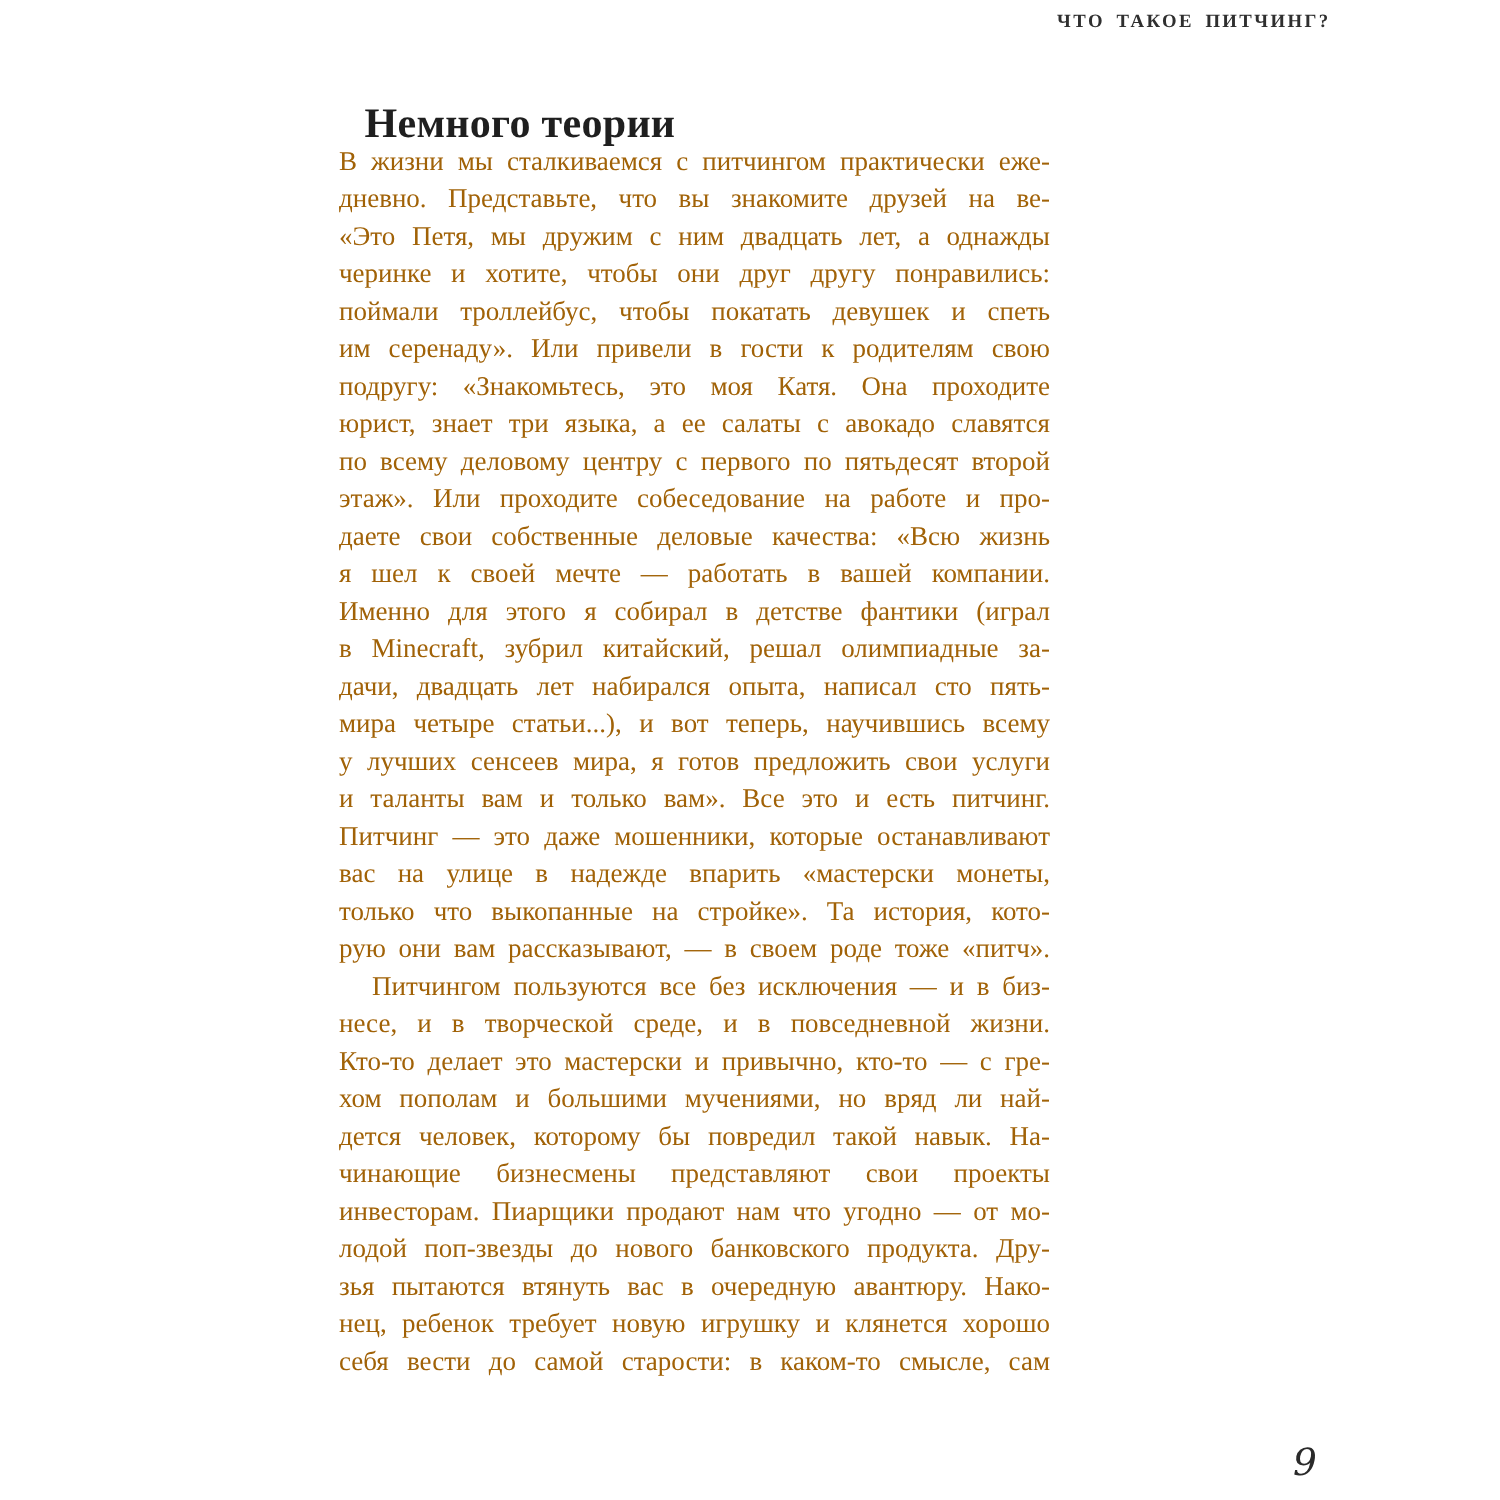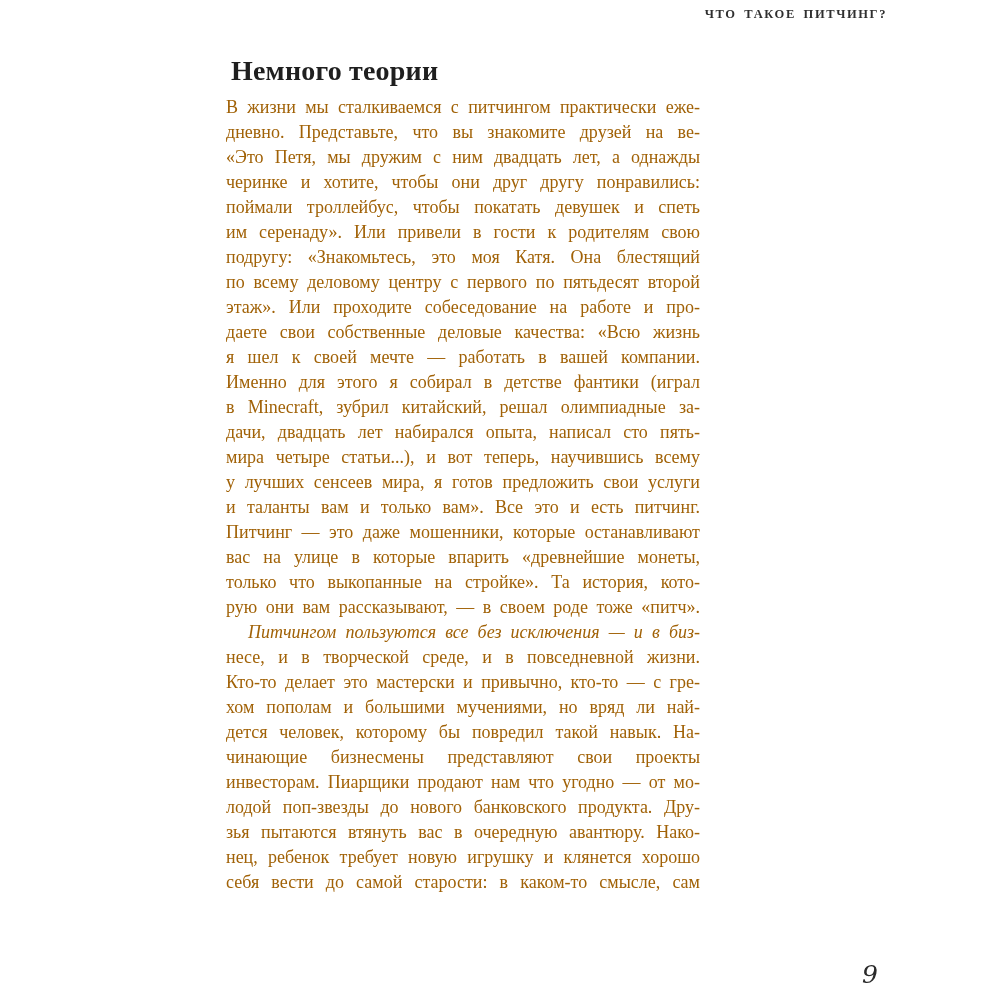--- a/index.html
+++ b/index.html
@@ -28,21 +28,21 @@
     letter-spacing: 1.6px;
     word-spacing: 3px;
     color: #2f2f2f;
     white-space: nowrap;
     text-align: center;
   }
   .section-title {
     position: absolute;
     left: 226px;
     top: 50px;
-    margin: 5px;
+    margin: 17px;
     font-family: "Liberation Serif", serif;
     font-size: 28px;
     font-weight: bold;
     color: #1f1f1f;
     letter-spacing: 0.2px;
     white-space: nowrap;
   }
   .text-block {
     position: absolute;
     left: 226px;
@@ -62,21 +62,20 @@
   }
   
   .line::after {
     content: "";
     display: inline-block;
     width: 100%;
     height: 0;
   }
   .line.indent {
     text-indent: 22px;
-    font-style: italic;
   }
   .page-number {
     position: absolute;
     left: 862px;
     top: 960px;
     font-family: "DejaVu Serif", "Liberation Serif", serif;
     font-style: italic;
     font-size: 25px;
     color: #2a2a2a;
   }
@@ -89,33 +88,34 @@
 
   <h1 class="section-title">Немного теории</h1>
 
   <div class="text-block">
       <div class="line">В жизни мы сталкиваемся с питчингом практически еже-</div>
       <div class="line">дневно. Представьте, что вы знакомите друзей на ве-</div>
       <div class="line">«Это Петя, мы дружим с ним двадцать лет, а однажды</div>
       <div class="line">черинке и хотите, чтобы они друг другу понравились:</div>
       <div class="line">поймали троллейбус, чтобы покатать девушек и спеть</div>
       <div class="line">им серенаду». Или привели в гости к родителям свою</div>
-      <div class="line">подругу: «Знакомьтесь, это моя Катя. Она блестящий</div>
+      <div class="line">подругу: «Знакомьтесь, это моя Катя. Она проходите</div>
+      <div class="line">юрист, знает три языка, а ее салаты с авокадо славятся</div>
       <div class="line">по всему деловому центру с первого по пятьдесят второй</div>
       <div class="line">этаж». Или проходите собеседование на работе и про-</div>
       <div class="line">даете свои собственные деловые качества: «Всю жизнь</div>
       <div class="line">я шел к своей мечте — работать в вашей компании.</div>
       <div class="line">Именно для этого я собирал в детстве фантики (играл</div>
       <div class="line">в Minecraft, зубрил китайский, решал олимпиадные за-</div>
       <div class="line">дачи, двадцать лет набирался опыта, написал сто пять-</div>
       <div class="line">мира четыре статьи...), и вот теперь, научившись всему</div>
       <div class="line">у лучших сенсеев мира, я готов предложить свои услуги</div>
       <div class="line">и таланты вам и только вам». Все это и есть питчинг.</div>
       <div class="line">Питчинг — это даже мошенники, которые останавливают</div>
-      <div class="line">вас на улице в которые впарить «древнейшие монеты,</div>
+      <div class="line">вас на улице в надежде впарить «мастерски монеты,</div>
       <div class="line">только что выкопанные на стройке». Та история, кото-</div>
       <div class="line">рую они вам рассказывают, — в своем роде тоже «питч».</div>
       <div class="line indent">Питчингом пользуются все без исключения — и в биз-</div>
       <div class="line">несе, и в творческой среде, и в повседневной жизни.</div>
       <div class="line">Кто-то делает это мастерски и привычно, кто-то — с гре-</div>
       <div class="line">хом пополам и большими мучениями, но вряд ли най-</div>
       <div class="line">дется человек, которому бы повредил такой навык. На-</div>
       <div class="line">чинающие бизнесмены представляют свои проекты</div>
       <div class="line">инвесторам. Пиарщики продают нам что угодно — от мо-</div>
       <div class="line">лодой поп-звезды до нового банковского продукта. Дру-</div>

